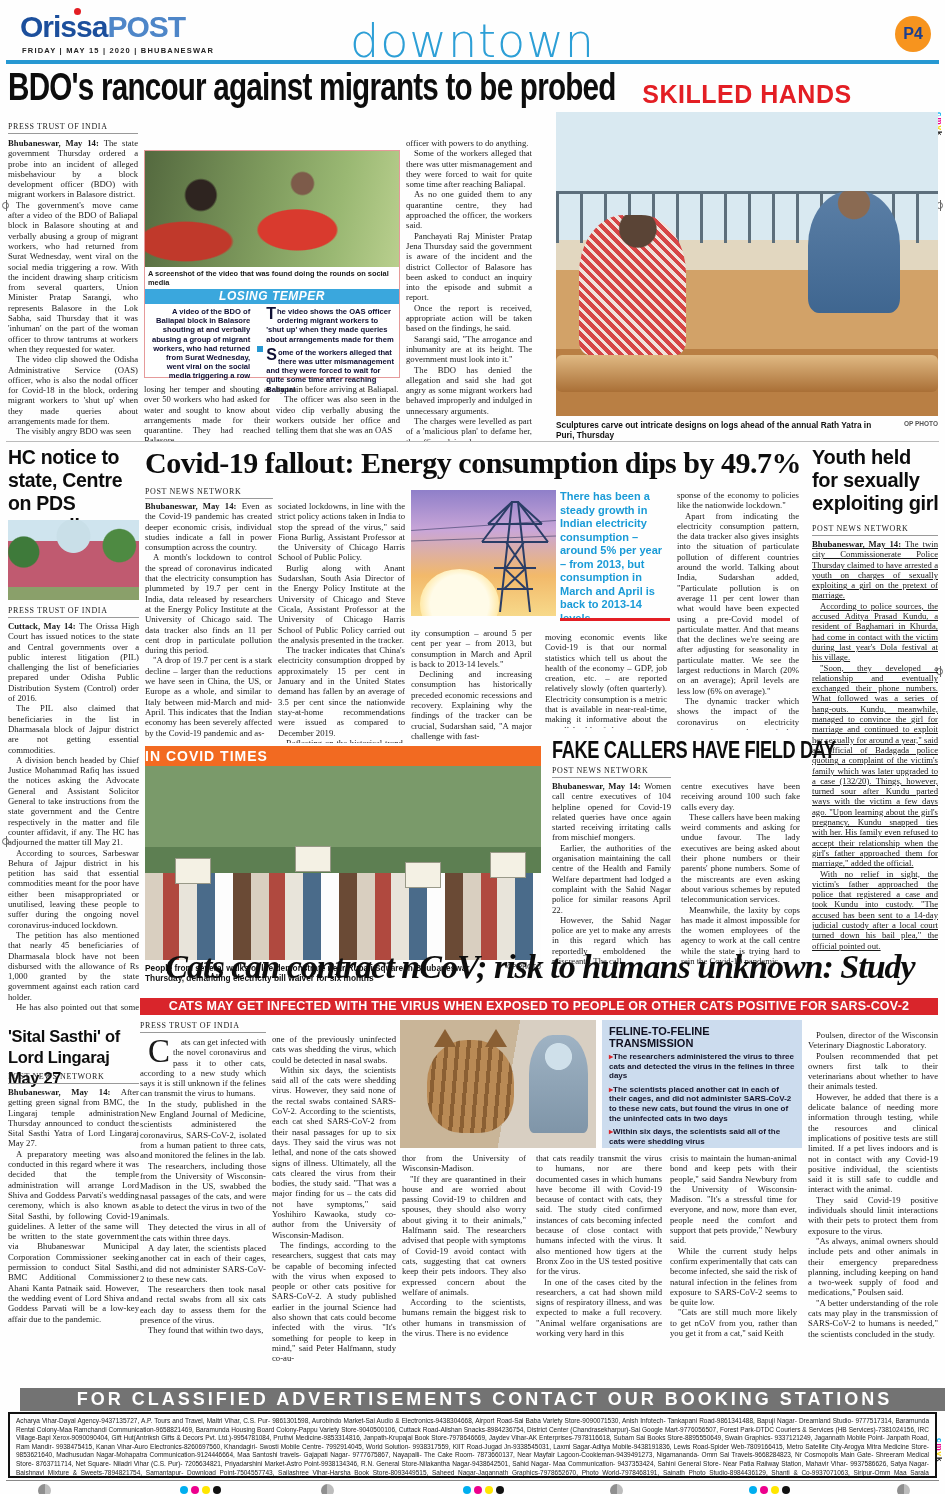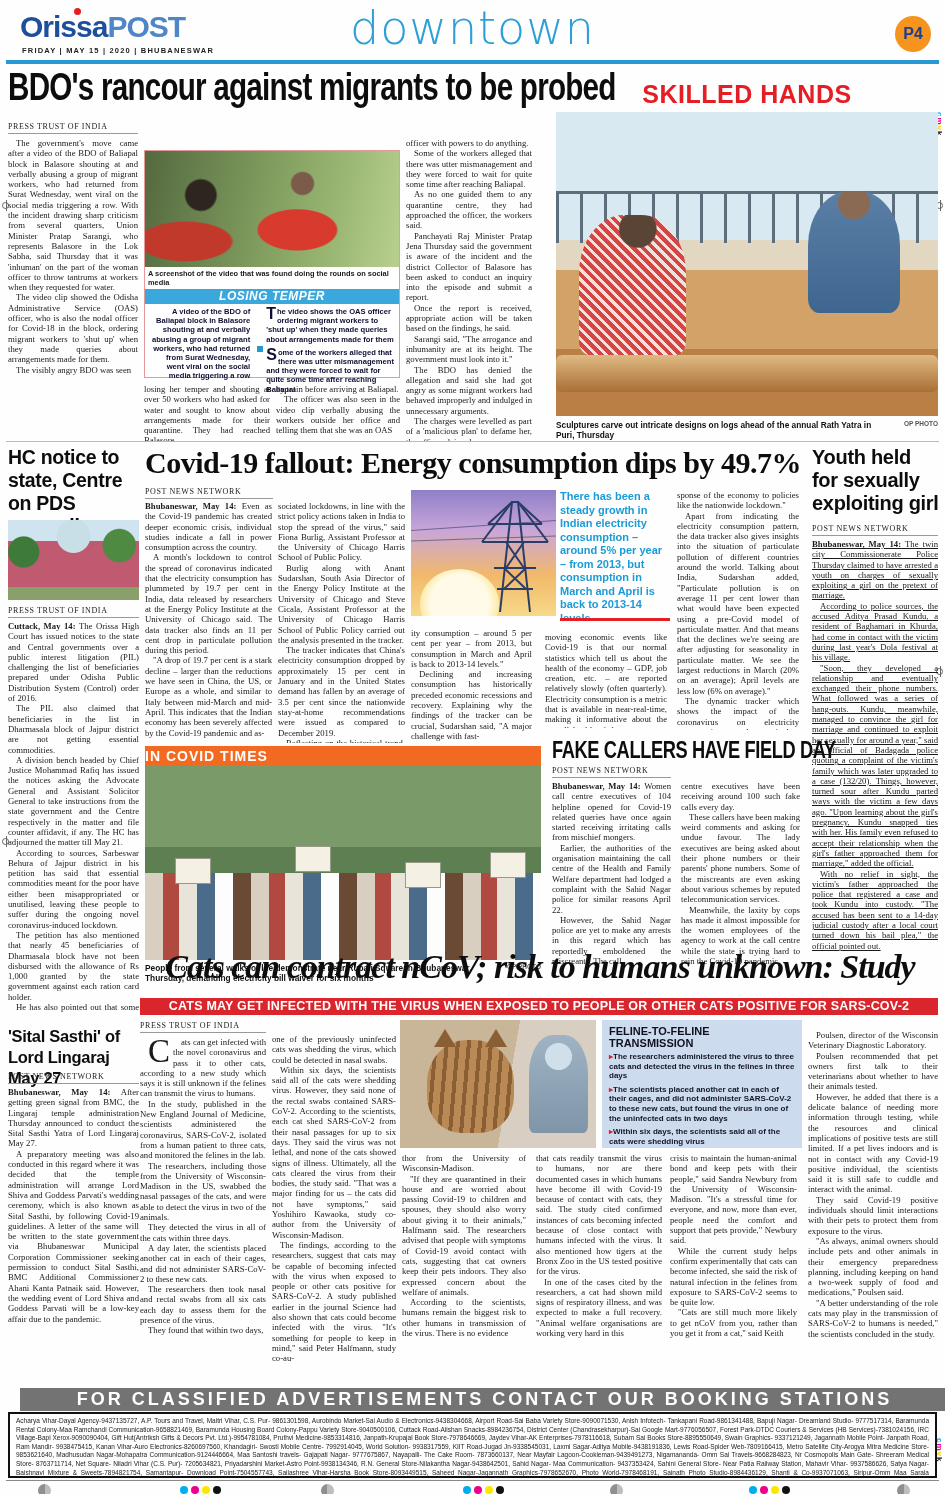--- a/index.html
+++ b/index.html
@@ -3,21 +3,21 @@
 <meta charset="utf-8">
 <style>
   html,body{margin:0;padding:0;background:#e8e8e8;}
   .page{position:relative;width:945px;height:1494px;background:#fefefe;margin:0 auto;overflow:hidden;
         font-family:"Liberation Serif",serif;color:#1a1a1a;}
   
   .brand{position:absolute;left:20px;top:10px;font:800 30px "Liberation Sans",sans-serif;letter-spacing:-1px;}
   .brand .b1{color:#1c4f9c;} .brand .b2{color:#4e86c8;}
   .red-dot{position:absolute;left:74px;top:8px;width:7px;height:7px;border-radius:50%;background:#e31e24;}
   .dateline{position:absolute;left:22px;top:46px;font:700 7.5px "Liberation Sans",sans-serif;letter-spacing:1.2px;color:#222;}
-  .section-title{position:absolute;left:0;right:0;top:1px;text-align:center;
+  .section-title{position:absolute;left:0;right:0;top:14px;text-align:center;
        font-family:"DejaVu Sans",sans-serif;font-weight:300;font-size:46px;color:#2d9fd6;letter-spacing:1px;}
   .page-badge{position:absolute;right:14px;top:16px;width:36px;height:36px;border-radius:50%;background:#f7941e;
        display:flex;align-items:center;justify-content:center;font:800 16px "Liberation Sans",sans-serif;color:#1b3f8f;}
   .blue-rule{position:absolute;left:6px;right:6px;top:60px;height:4px;background:#2798d2;}
   
   .bodycol{position:absolute;font-size:8.7px;line-height:10.3px;text-align:justify;overflow:hidden;}
   .paras p{margin:0;text-indent:8px;}
   .paras.cont p:first-child{text-indent:0;}
   .lead-para{margin:0;text-indent:0;}
   .lead-in{font-weight:700;}
@@ -151,20 +151,21 @@
   <div class="crosshair" style="left:0;top:200px;"></div>
   <div class="crosshair" style="right:0;top:200px;"></div>
   <div class="crosshair" style="left:0;top:836px;"></div>
   <div class="crosshair" style="right:0;top:666px;"></div>
   <div class="cmyk-vert" style="top:112px;"><span class="c">c</span><span class="m">m</span><span class="y">y</span><span class="k">k</span></div>
   <div class="cmyk-vert" style="top:1438px;"><span class="c">c</span><span class="m">m</span><span class="y">y</span><span class="k">k</span></div>
 
   <div class="bdo-headline">BDO's rancour against migrants to be probed</div>
   <div class="byline" style="left:8px;top:122px;width:130px;">PRESS TRUST OF INDIA</div>
   <div class="bodycol" style="left:8px;top:138px;width:130px;height:304px;">
+    <p class="lead-para"><span class="lead-in">Bhubaneswar, May 14:</span> <span>The state government Thursday ordered a probe into an incident of alleged misbehaviour by a block development officer (BDO) with migrant workers in Balasore district.</span></p>
     <div class="paras">
         <p>The government's move came after a video of the BDO of Baliapal block in Balasore shouting at and verbally abusing a group of migrant workers, who had returned from Surat Wednesday, went viral on the social media triggering a row. With the incident drawing sharp criticism from several quarters, Union Minister Pratap Sarangi, who represents Balasore in the Lok Sabha, said Thursday that it was 'inhuman' on the part of the woman officer to throw tantrums at workers when they requested for water.</p>
         <p>The video clip showed the Odisha Administrative Service (OAS) officer, who is also the nodal officer for Covid-18 in the block, ordering migrant workers to 'shut up' when they made queries about arrangements made for them.</p>
         <p>The visibly angry BDO was seen</p>
       </div>
   </div>
 
   <div class="media-box">
     <div class="bdo-photo"></div>
     <div class="bdo-caption">A screenshot of the video that was found doing the rounds on social media</div>

